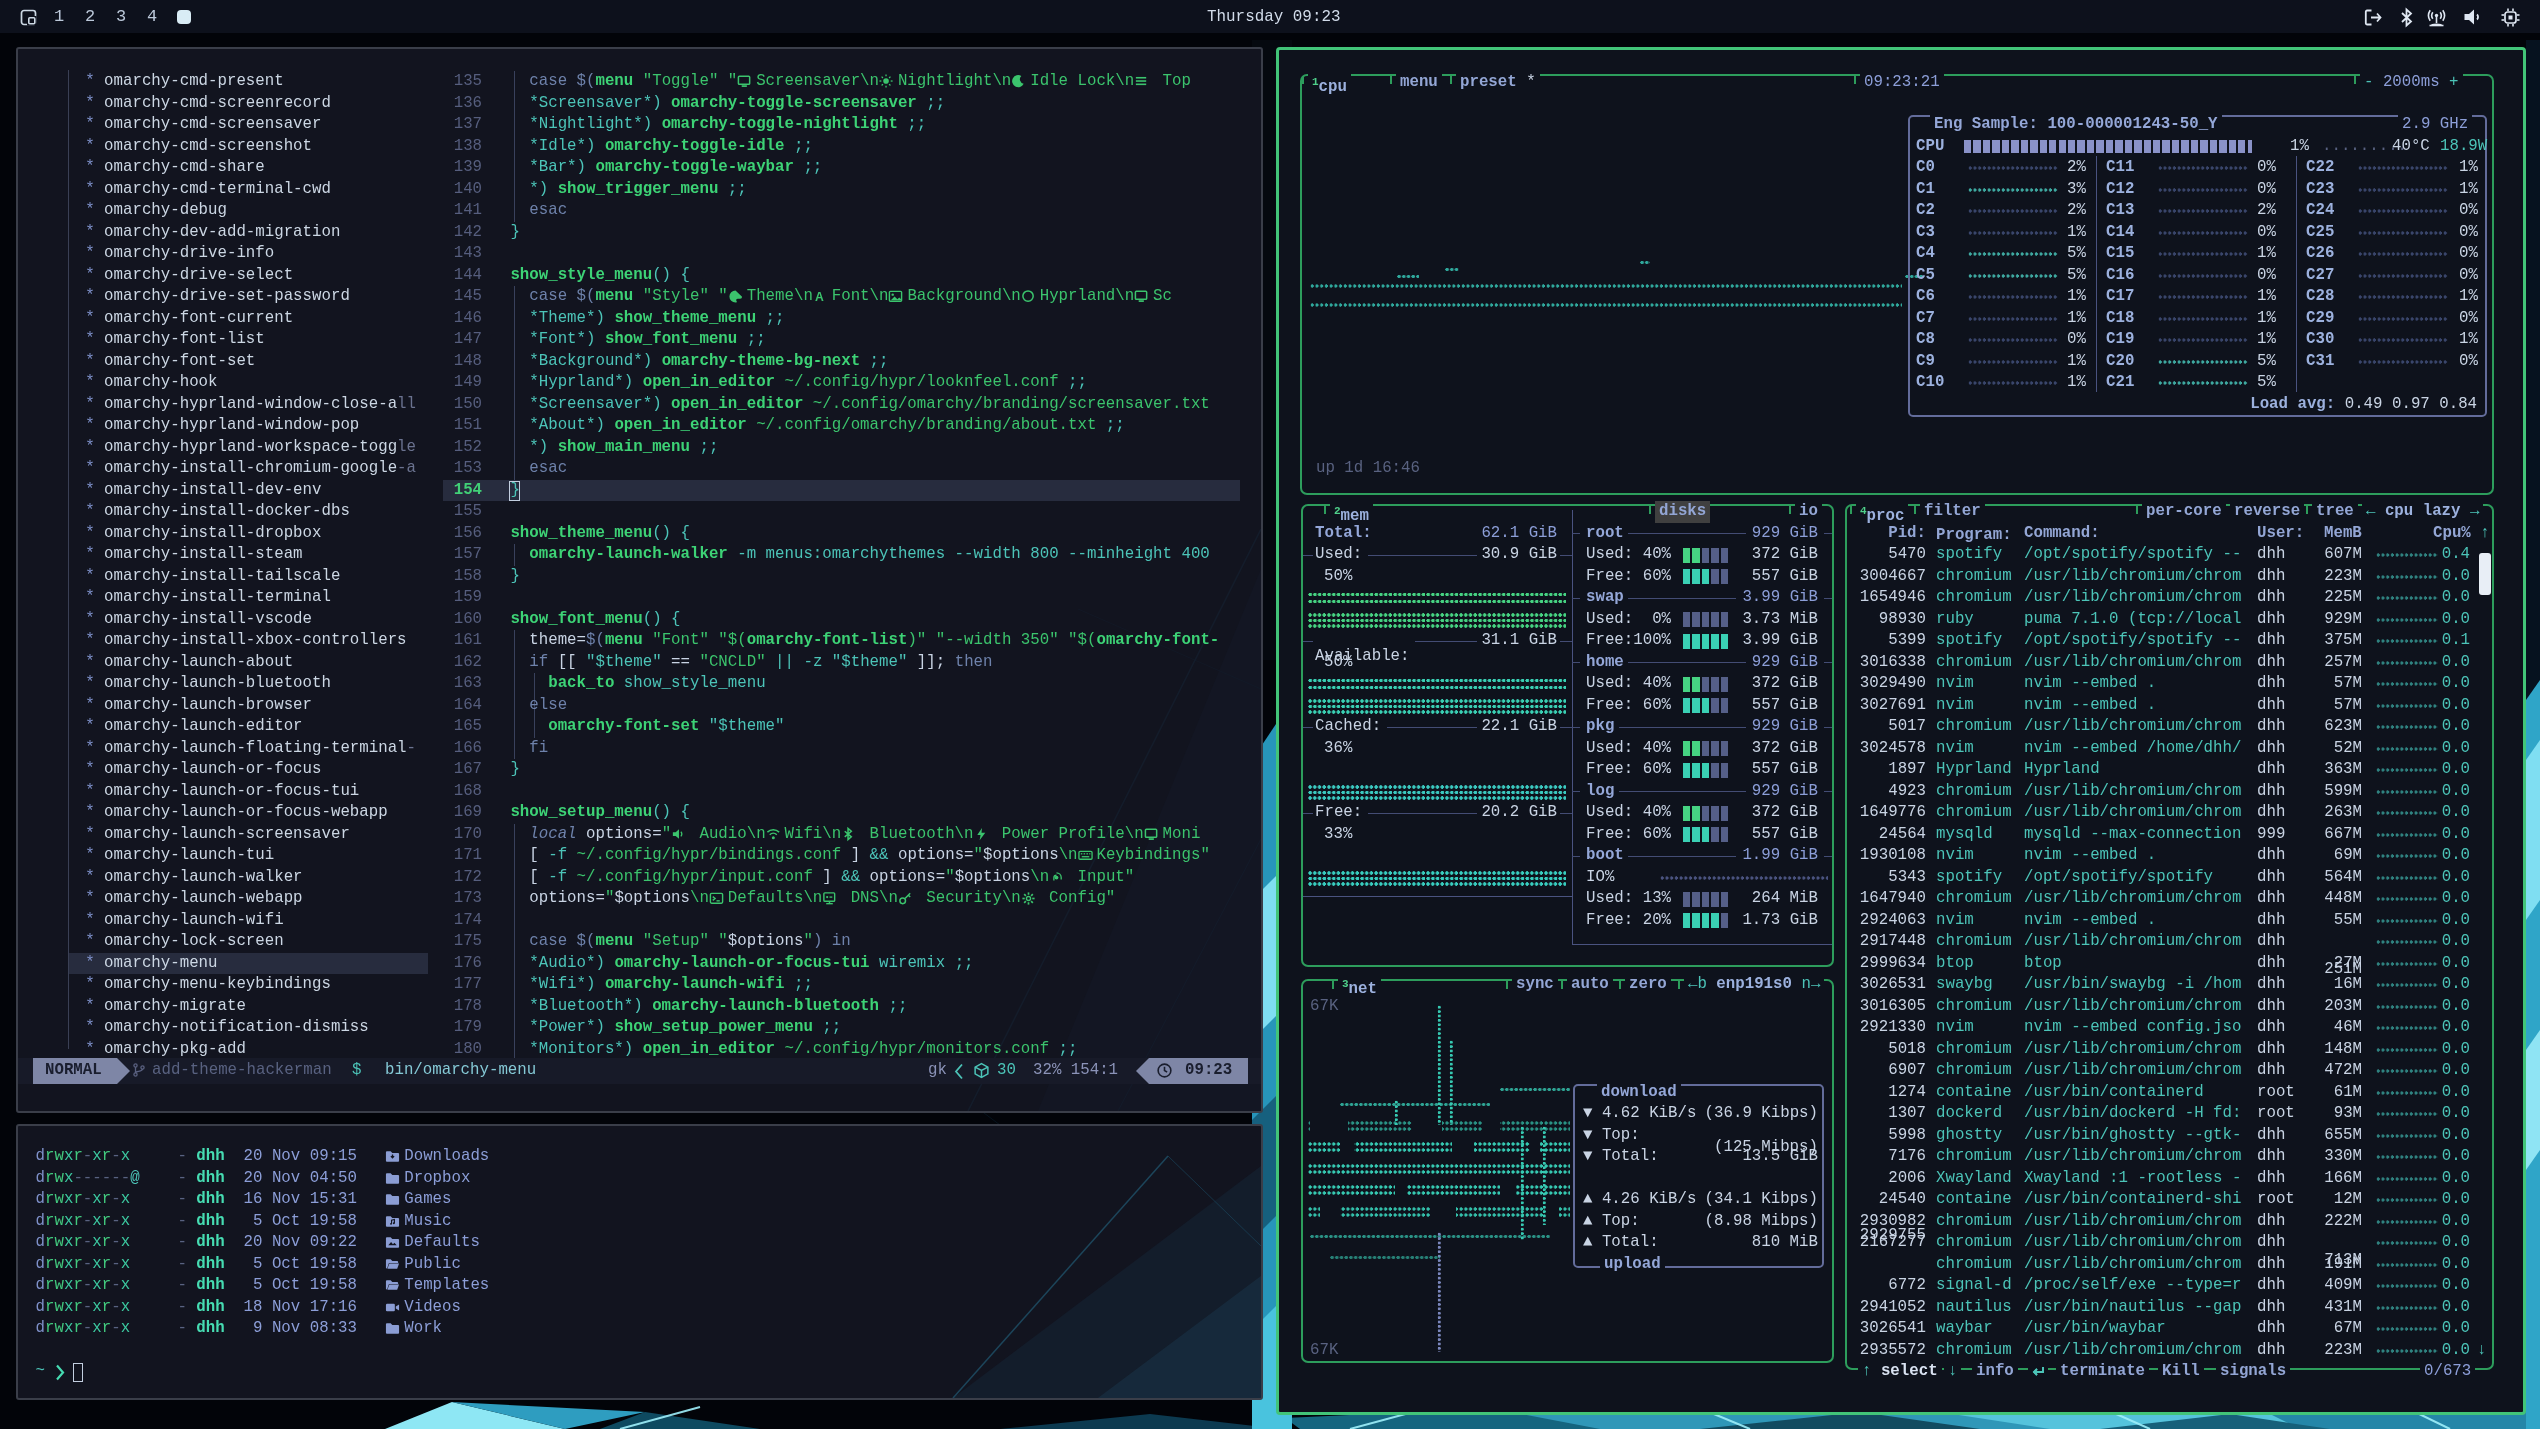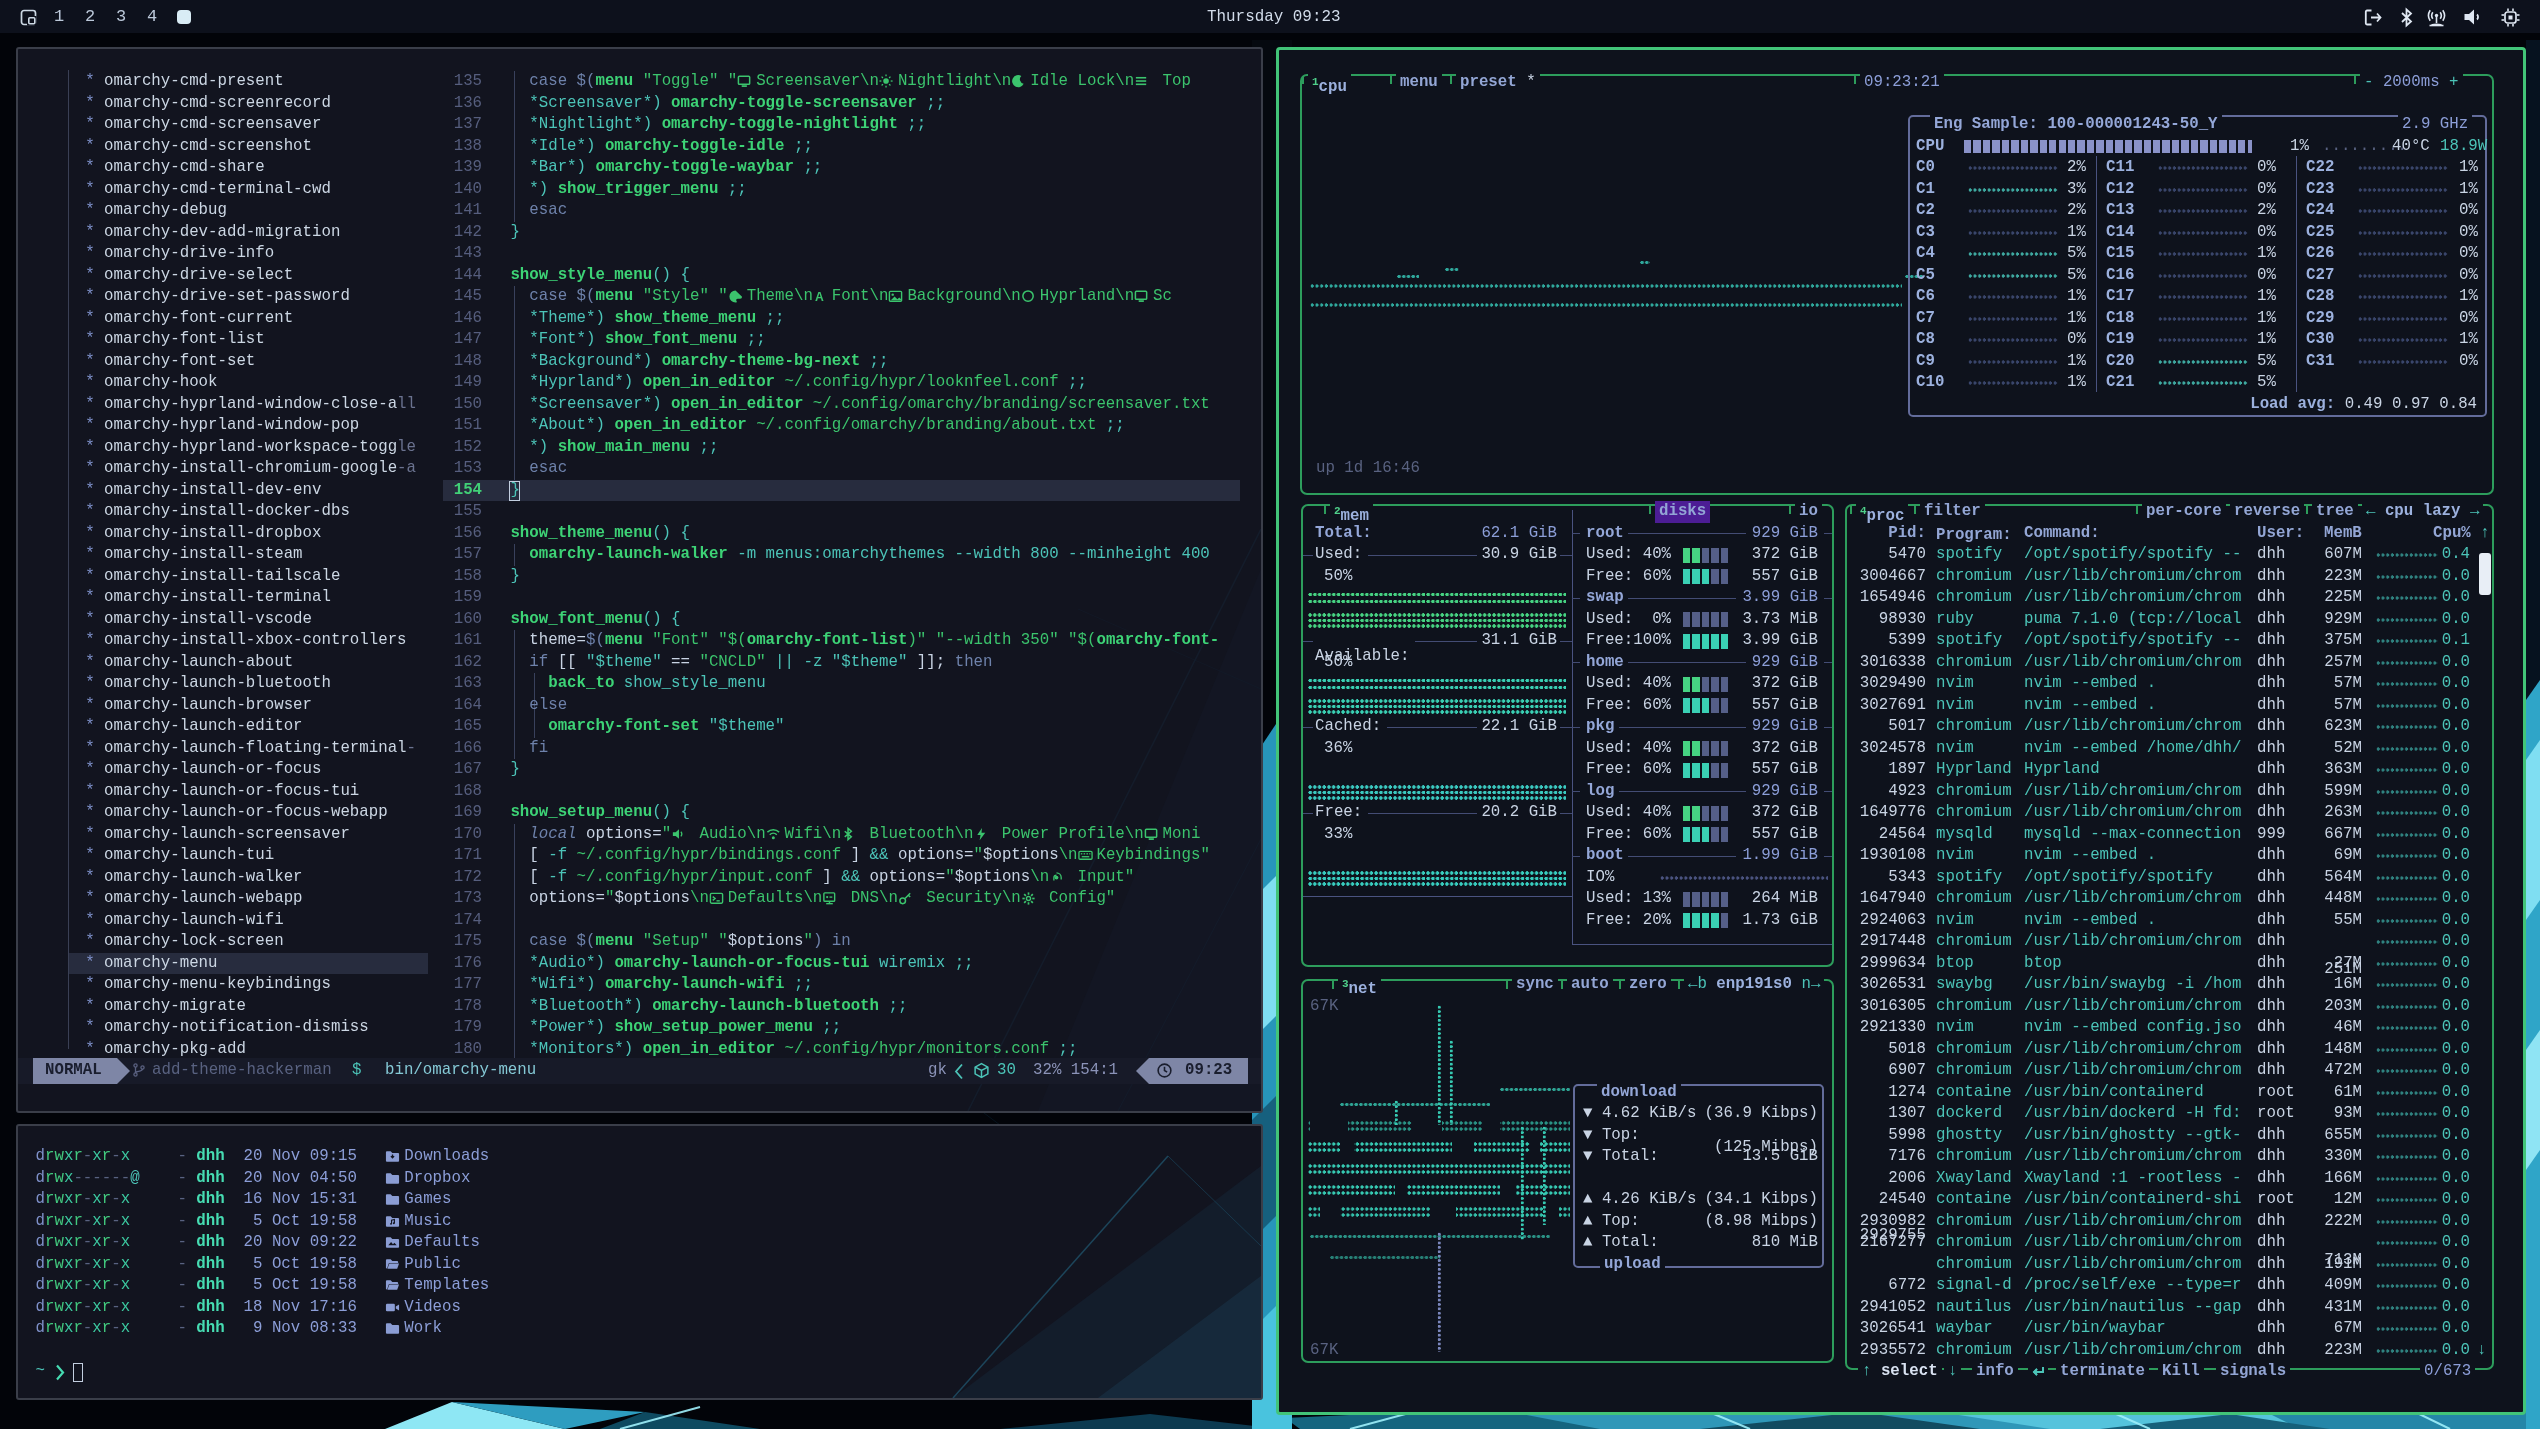--- a/index.html
+++ b/index.html
@@ -567,21 +567,21 @@
 <div class="l" style="left:2306.0px;top:350.75px;"><b class="lb">C31</b></div>
 <div class="dc" style="left:2358px;top:357.5px;width:90px;--c:#39456b"></div>
 <div class="l" style="left:2459.1px;top:350.75px;"><b class="w">0%</b></div>
 <div class="vline" style="left:2096px;top:156px;height:236px;background:#4a5380"></div>
 <div class="vline" style="left:2296px;top:156px;height:236px;background:#4a5380"></div>
 <div class="l" style="left:2250.2px;top:393.75px;"><b class="lb">Load avg:</b><b class="w"> 0.49 0.97 0.84</b></div>
 <div class="box" style="left:1301px;top:504px;width:533px;height:463px"></div>
 <div class="l" style="left:1330.0px;top:501.25px;background:#0e121c;padding:0 4px;z-index:5"><b class="sup">2</b><b class="lb">mem</b></div>
 <div class="tick" style="left:1324.0px;top:506.0px;background:#2d9d5c"></div>
 <div class="tick" style="left:1370.8px;top:506.0px;background:#2d9d5c"></div>
-<div class="l" style="left:1655.0px;top:501.25px;background:#4c1d95;padding:0 4px;z-index:5"><b class="bt">disks</b></div>
+<div class="l" style="left:1655.0px;top:501.25px;background:#404040;padding:0 4px;z-index:5"><b class="bt">disks</b></div>
 <div class="tick" style="left:1649.0px;top:506.0px;background:#2d9d5c"></div>
 <div class="tick" style="left:1707.2px;top:506.0px;background:#2d9d5c"></div>
 <div class="l" style="left:1795.0px;top:501.25px;background:#0e121c;padding:0 4px;z-index:5"><b class="bt">io</b></div>
 <div class="tick" style="left:1789.0px;top:506.0px;background:#2d9d5c"></div>
 <div class="tick" style="left:1818.9px;top:506.0px;background:#2d9d5c"></div>
 <div class="vline" style="left:1572px;top:510px;height:434px;background:#4a5380"></div>
 <div style="position:absolute;left:1572px;top:944px;width:260px;height:1px;background:#4a5380"></div>
 <div style="position:absolute;left:1303px;top:896px;width:269px;height:1px;background:#4a5380"></div>
 <div class="l" style="left:1315.0px;top:522.75px;"><b class="lvb">Total:</b></div>
 <div class="l" style="left:1481.4px;top:522.75px;"><b class="lv">62.1 GiB</b></div>

